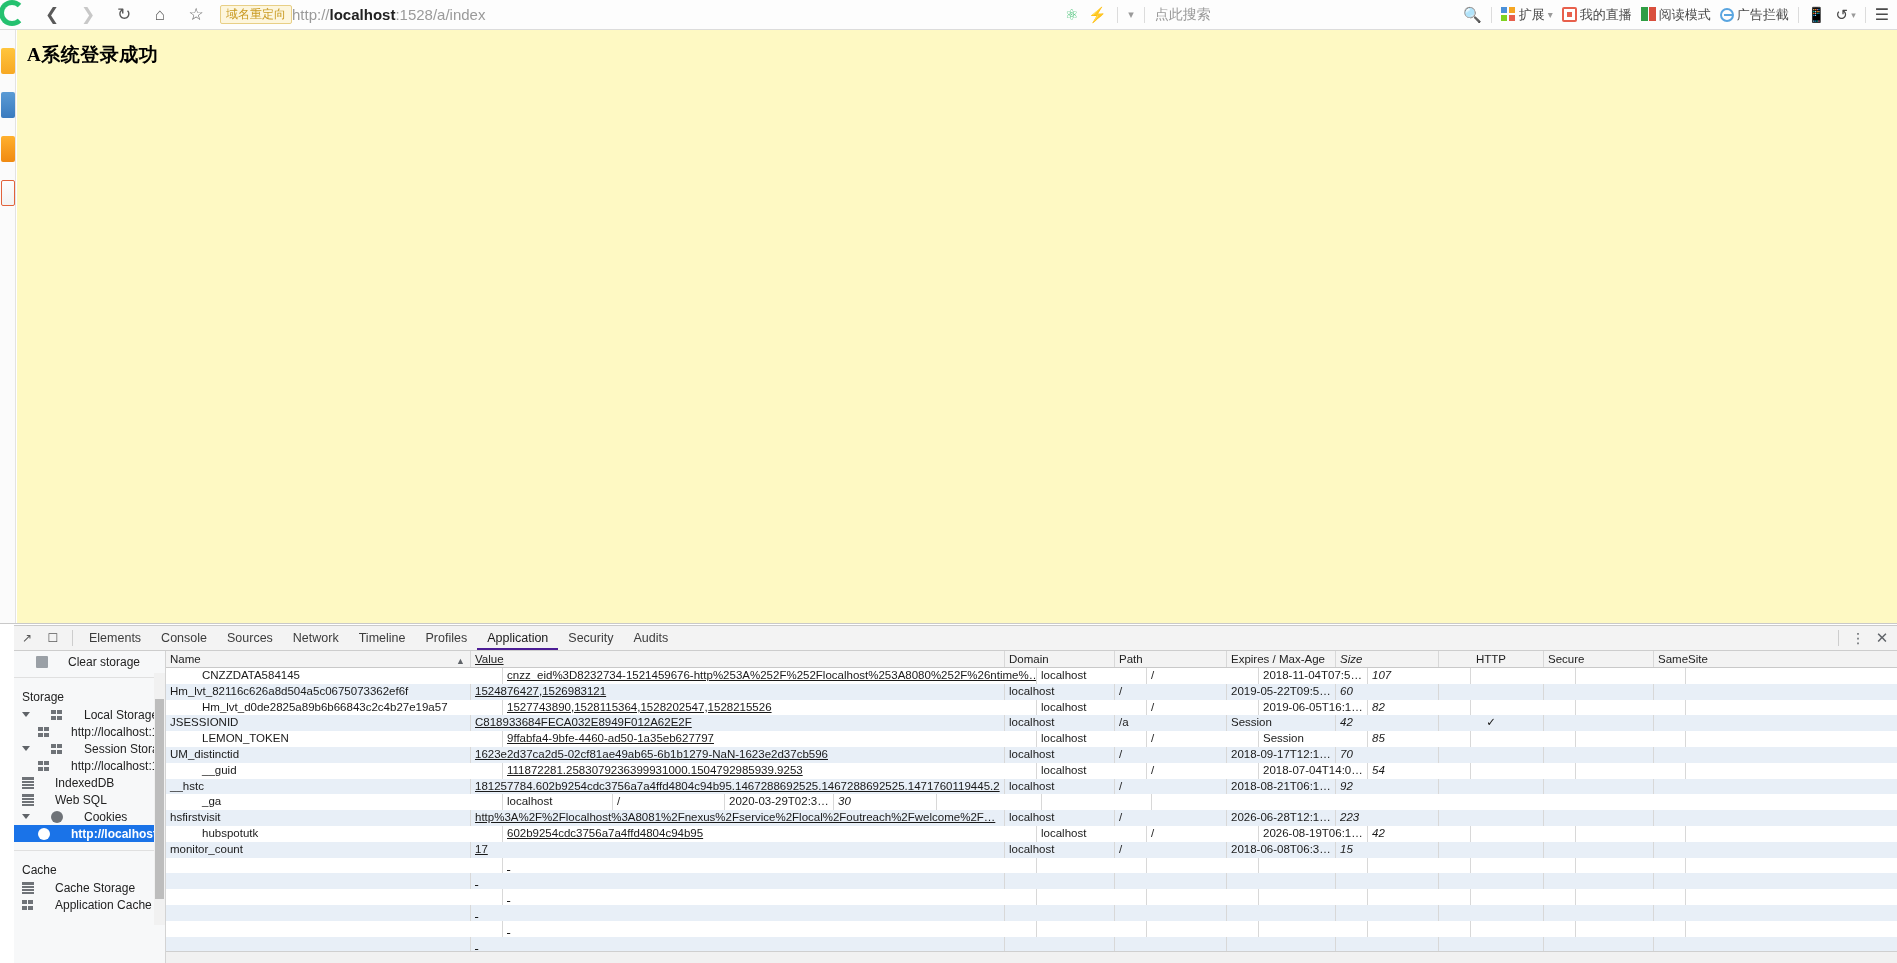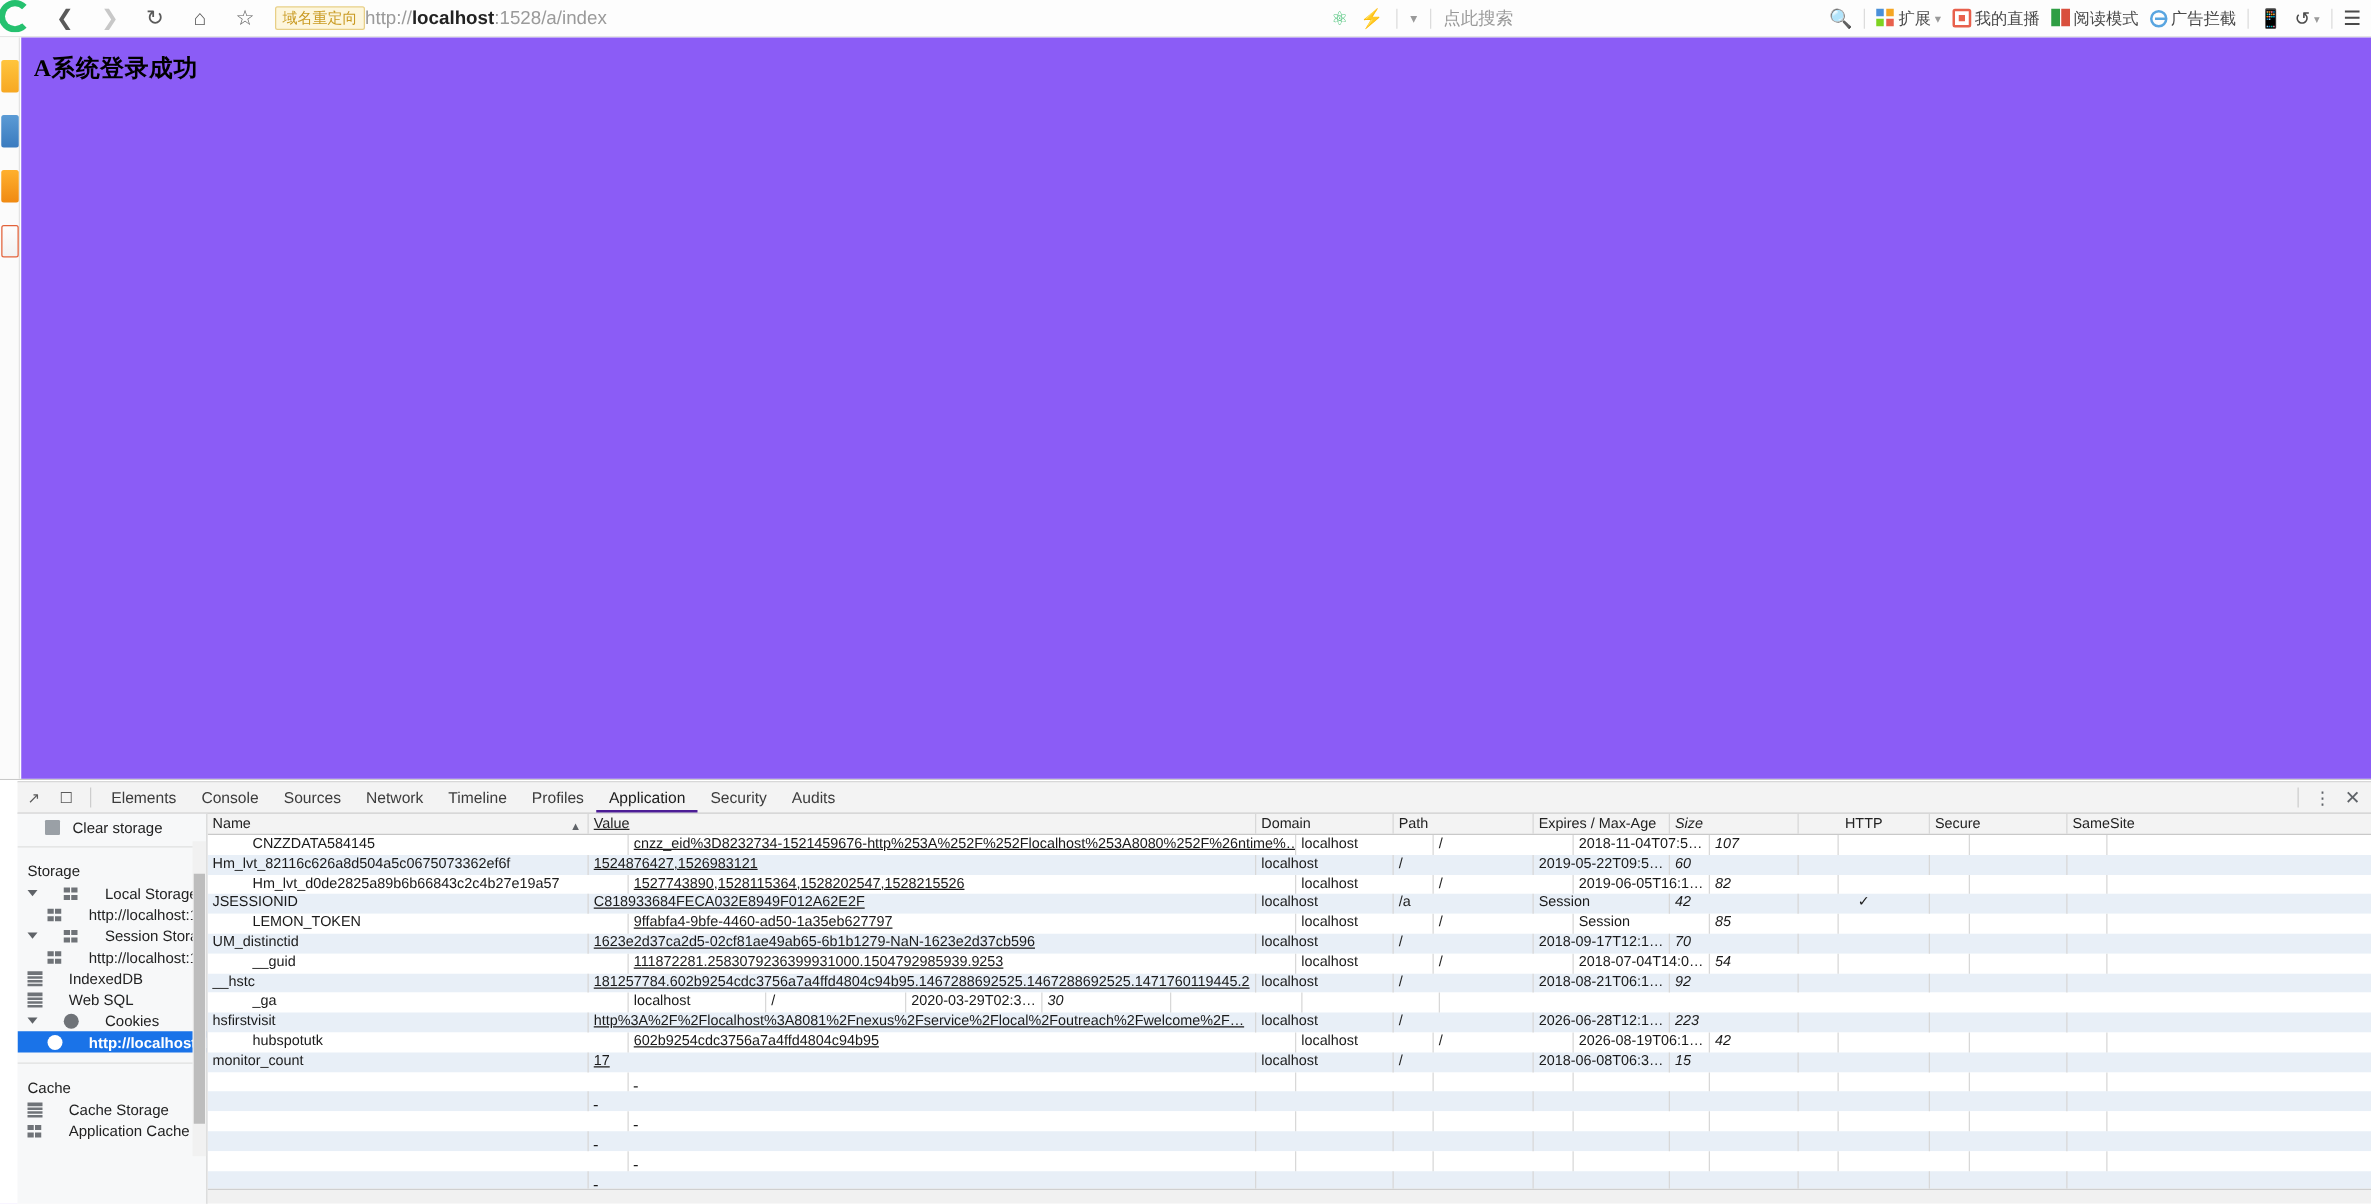--- a/index.html
+++ b/index.html
@@ -85,21 +85,21 @@
     padding-top: 18px;
   }
   .rail-ico {
     width: 14px; height: 26px; margin: 0 1px 18px 1px; border-radius: 2px;
   }
   .rail-1 { background: linear-gradient(#ffc53d,#f7a823); }
   .rail-2 { background: linear-gradient(#5b9bd5,#3a7bbf); }
   .rail-3 { background: linear-gradient(#ffb02e,#f08a12); }
   .rail-4 { background: linear-gradient(#fdfdfd,#f2f2f2); border:1px solid #e2623a; }
   #page-content { position:absolute; left: 17px; top: 0; right: 0; bottom: 0;
-                  background:#8b5cf6; }
+                  background:#fef9c3; }
   #page-heading {
     font-family: "Liberation Serif", serif;
     font-weight: 700; font-size: 19px; color: #000;
     padding: 12px 0 0 10px; letter-spacing: 0.5px;
   }
 
   
   #devtools {
     position: absolute; top: 625px; left: 14px;
     width: 1883px; height: 338px;
@@ -127,21 +127,21 @@
 
   #dt-body { flex: 1; display: flex; min-height: 0; }
 
   
   #dt-sidebar {
     width: 152px; flex: 0 0 152px; background: #f7f8f9;
     border-right: 1px solid #d3d3d3;
     position: relative; overflow: hidden;
   }
   .tree-top {
-    display:flex; align-items:center; gap:10px;
+    display:flex; align-items:center; gap:20px;
     padding: 4px 6px 4px 22px; font-size:12px; color:#222;
   }
   .tree-rule { height:1px; background:#e0e0e0; margin: 4px 0; }
   .tree-section { padding: 8px 6px 2px 8px; font-size: 12px; color: #222; }
   .tree-row {
     display:flex; align-items:center; gap:21px;
     height: 17px; font-size: 12px; color:#222; padding-left: 8px;
     white-space: nowrap;
   }
   .tree-row.lvl2 { padding-left: 24px; }

